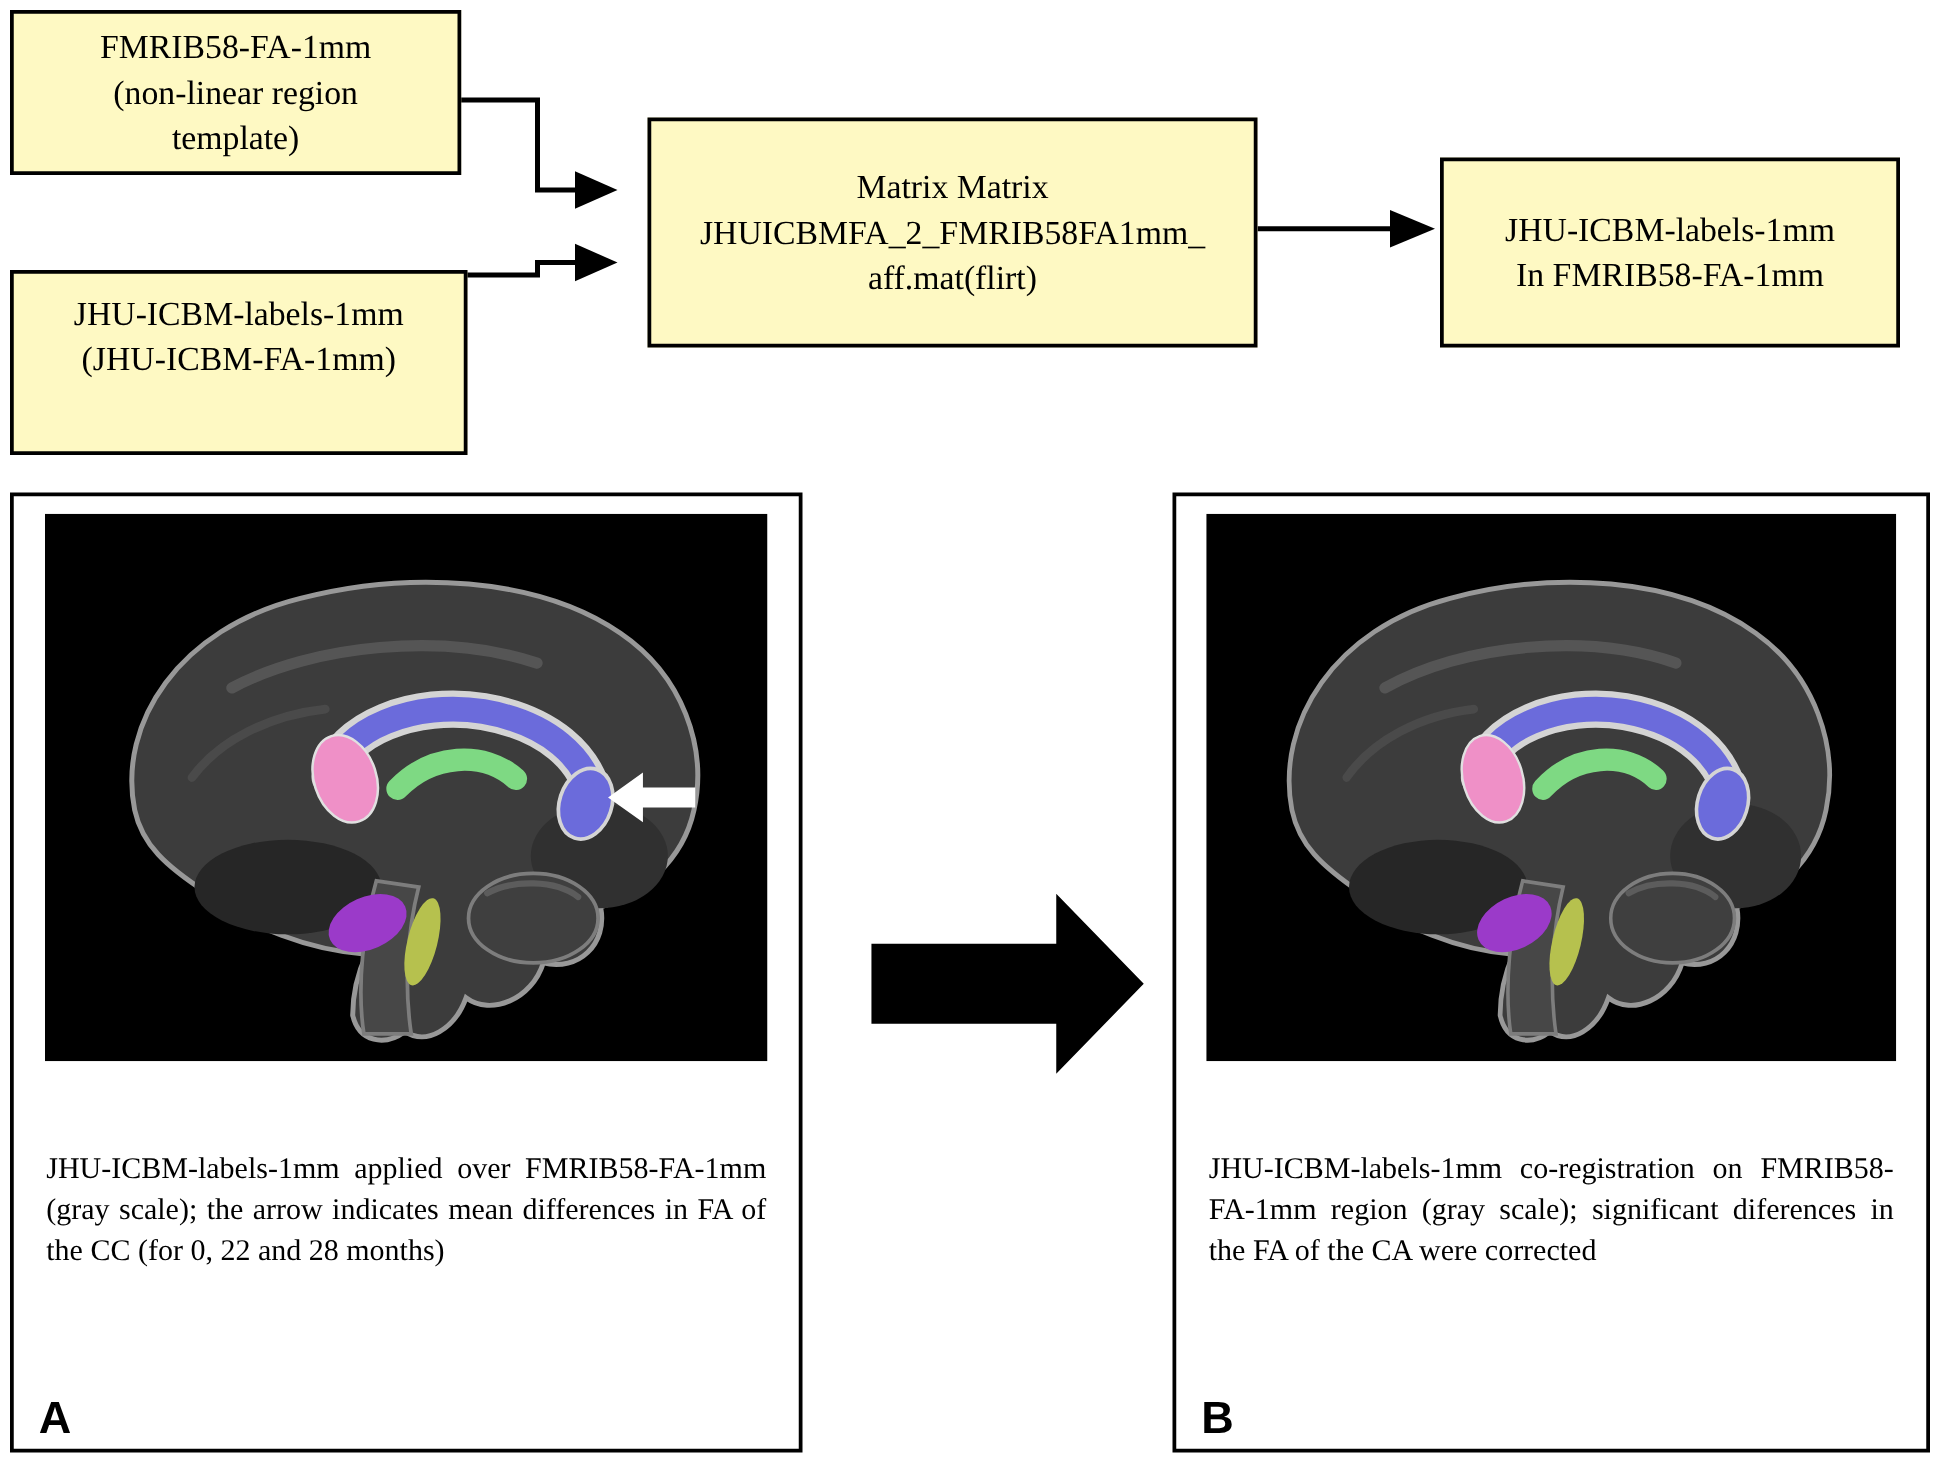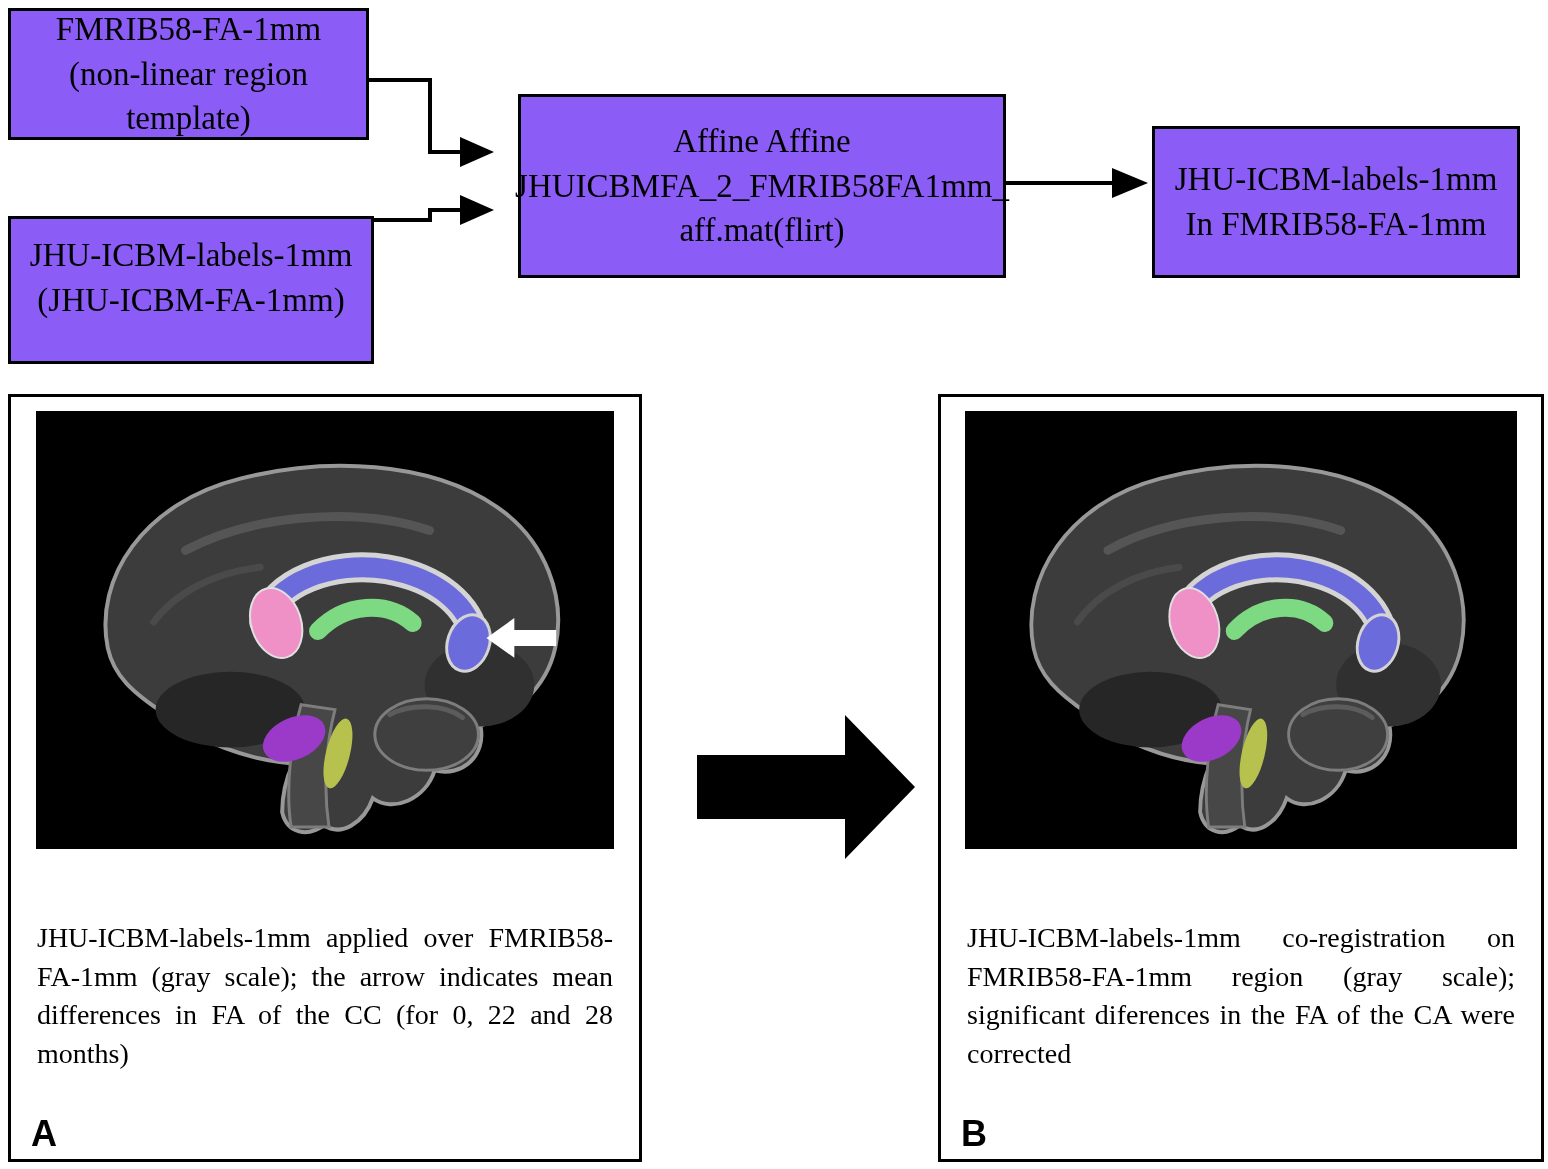--- a/index.html
+++ b/index.html
@@ -4,39 +4,39 @@
 <style>
   * { box-sizing: content-box; margin: 0; padding: 0; }
   html, body { background: #ffffff; }
   body { font-family: "Liberation Serif", "DejaVu Serif", serif; color: #000; }
   .page { position: relative; width: 1548px; height: 1169px; background: #fff; overflow: hidden; }
 
   
   .flowchart { position: absolute; left: 0; top: 0; width: 1548px; height: 380px; }
   .connectors { position: absolute; left: 0; top: 0; width: 1548px; height: 380px; pointer-events: none; }
   .fbox {
-    position: absolute; border: 3px solid #000; background: #8b5cf6;
+    position: absolute; border: 3px solid #000; background: #fef9c3;
     display: flex; align-items: center; justify-content: center;
-    text-align: center; font-size: 33px; line-height: 1.35;
+    text-align: center; font-size: 27px; line-height: 1.35;
   }
   .fbox .box-text { white-space: pre-line; padding: 4px 10px; }
   .box-template { left: 8px;    top: 8px;   width: 355px; height: 126px; }
   .box-labels   { left: 8px;    top: 216px; width: 360px; height: 142px; align-items: flex-start; }
   .box-labels .box-text { padding-top: 14px; }
   .box-affine   { left: 518px;  top: 94px;  width: 482px; height: 178px; }
   .box-output   { left: 1152px; top: 126px; width: 362px; height: 146px; }
 
   
   .panel { position: absolute; top: 394px; border: 3px solid #000; background: #fff; }
   .panel-a { left: 8px;   width: 628px; height: 762px; }
   .panel-b { left: 938px; width: 600px; height: 762px; }
   .brain-img { display: block; margin: 14px auto 0; width: 578px; height: 438px; }
   .panel-b .brain-img { width: 552px; }
   .caption {
-    margin: 70px 26px 0 26px; font-size: 28px; line-height: 1.38;
+    margin: 70px 26px 0 26px; font-size: 24px; line-height: 1.38;
     text-align: justify;
   }
   .panel-label {
     position: absolute; left: 20px; bottom: 4px;
     font-size: 36px; font-weight: bold; font-family: "Liberation Sans", sans-serif;
   }
 
   
   .big-arrow { position: absolute; left: 697px; top: 713px; width: 220px; height: 148px; }
 </style>
@@ -61,21 +61,21 @@
 (non-linear region
 template)</div>
     </div>
 
     <div class="fbox box-labels">
       <div class="box-text">JHU-ICBM-labels-1mm
 (JHU-ICBM-FA-1mm)</div>
     </div>
 
     <div class="fbox box-affine">
-      <div class="box-text">Affine Affine
+      <div class="box-text">Matrix Matrix
 JHUICBMFA_2_FMRIB58FA1mm_
 aff.mat(flirt)</div>
     </div>
 
     <div class="fbox box-output">
       <div class="box-text">JHU-ICBM-labels-1mm
 In FMRIB58-FA-1mm</div>
     </div>
   </div>
 

